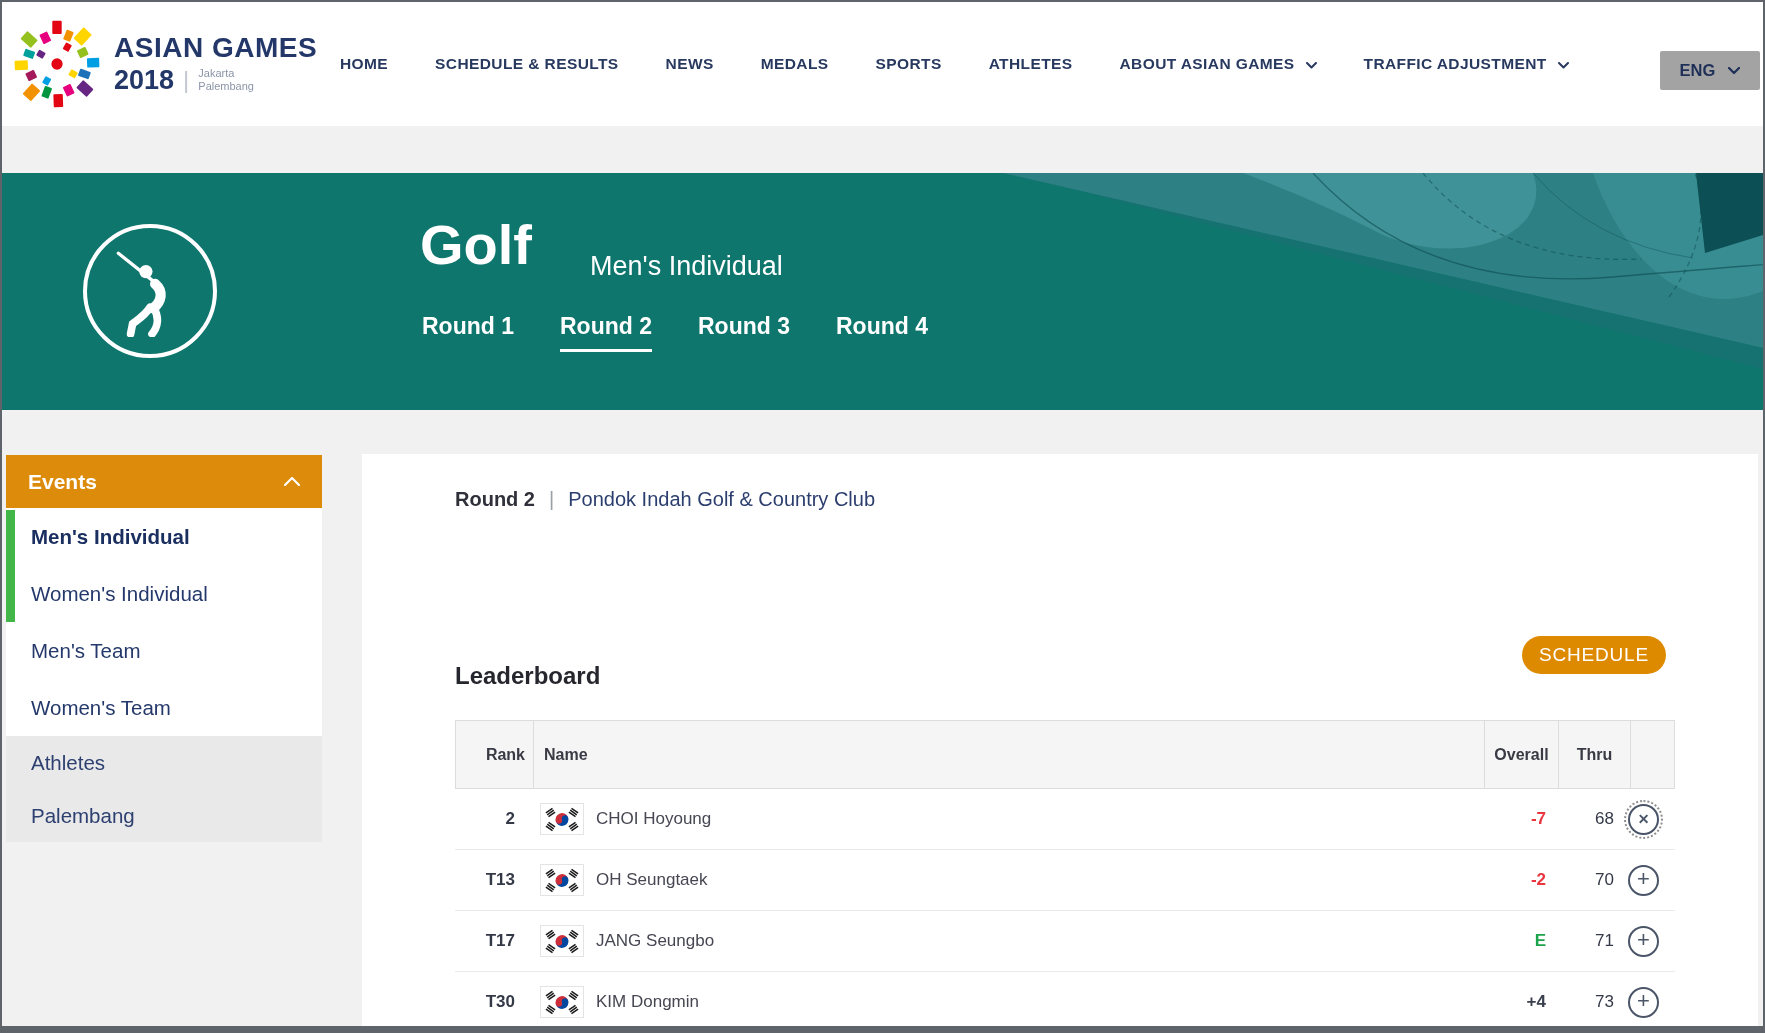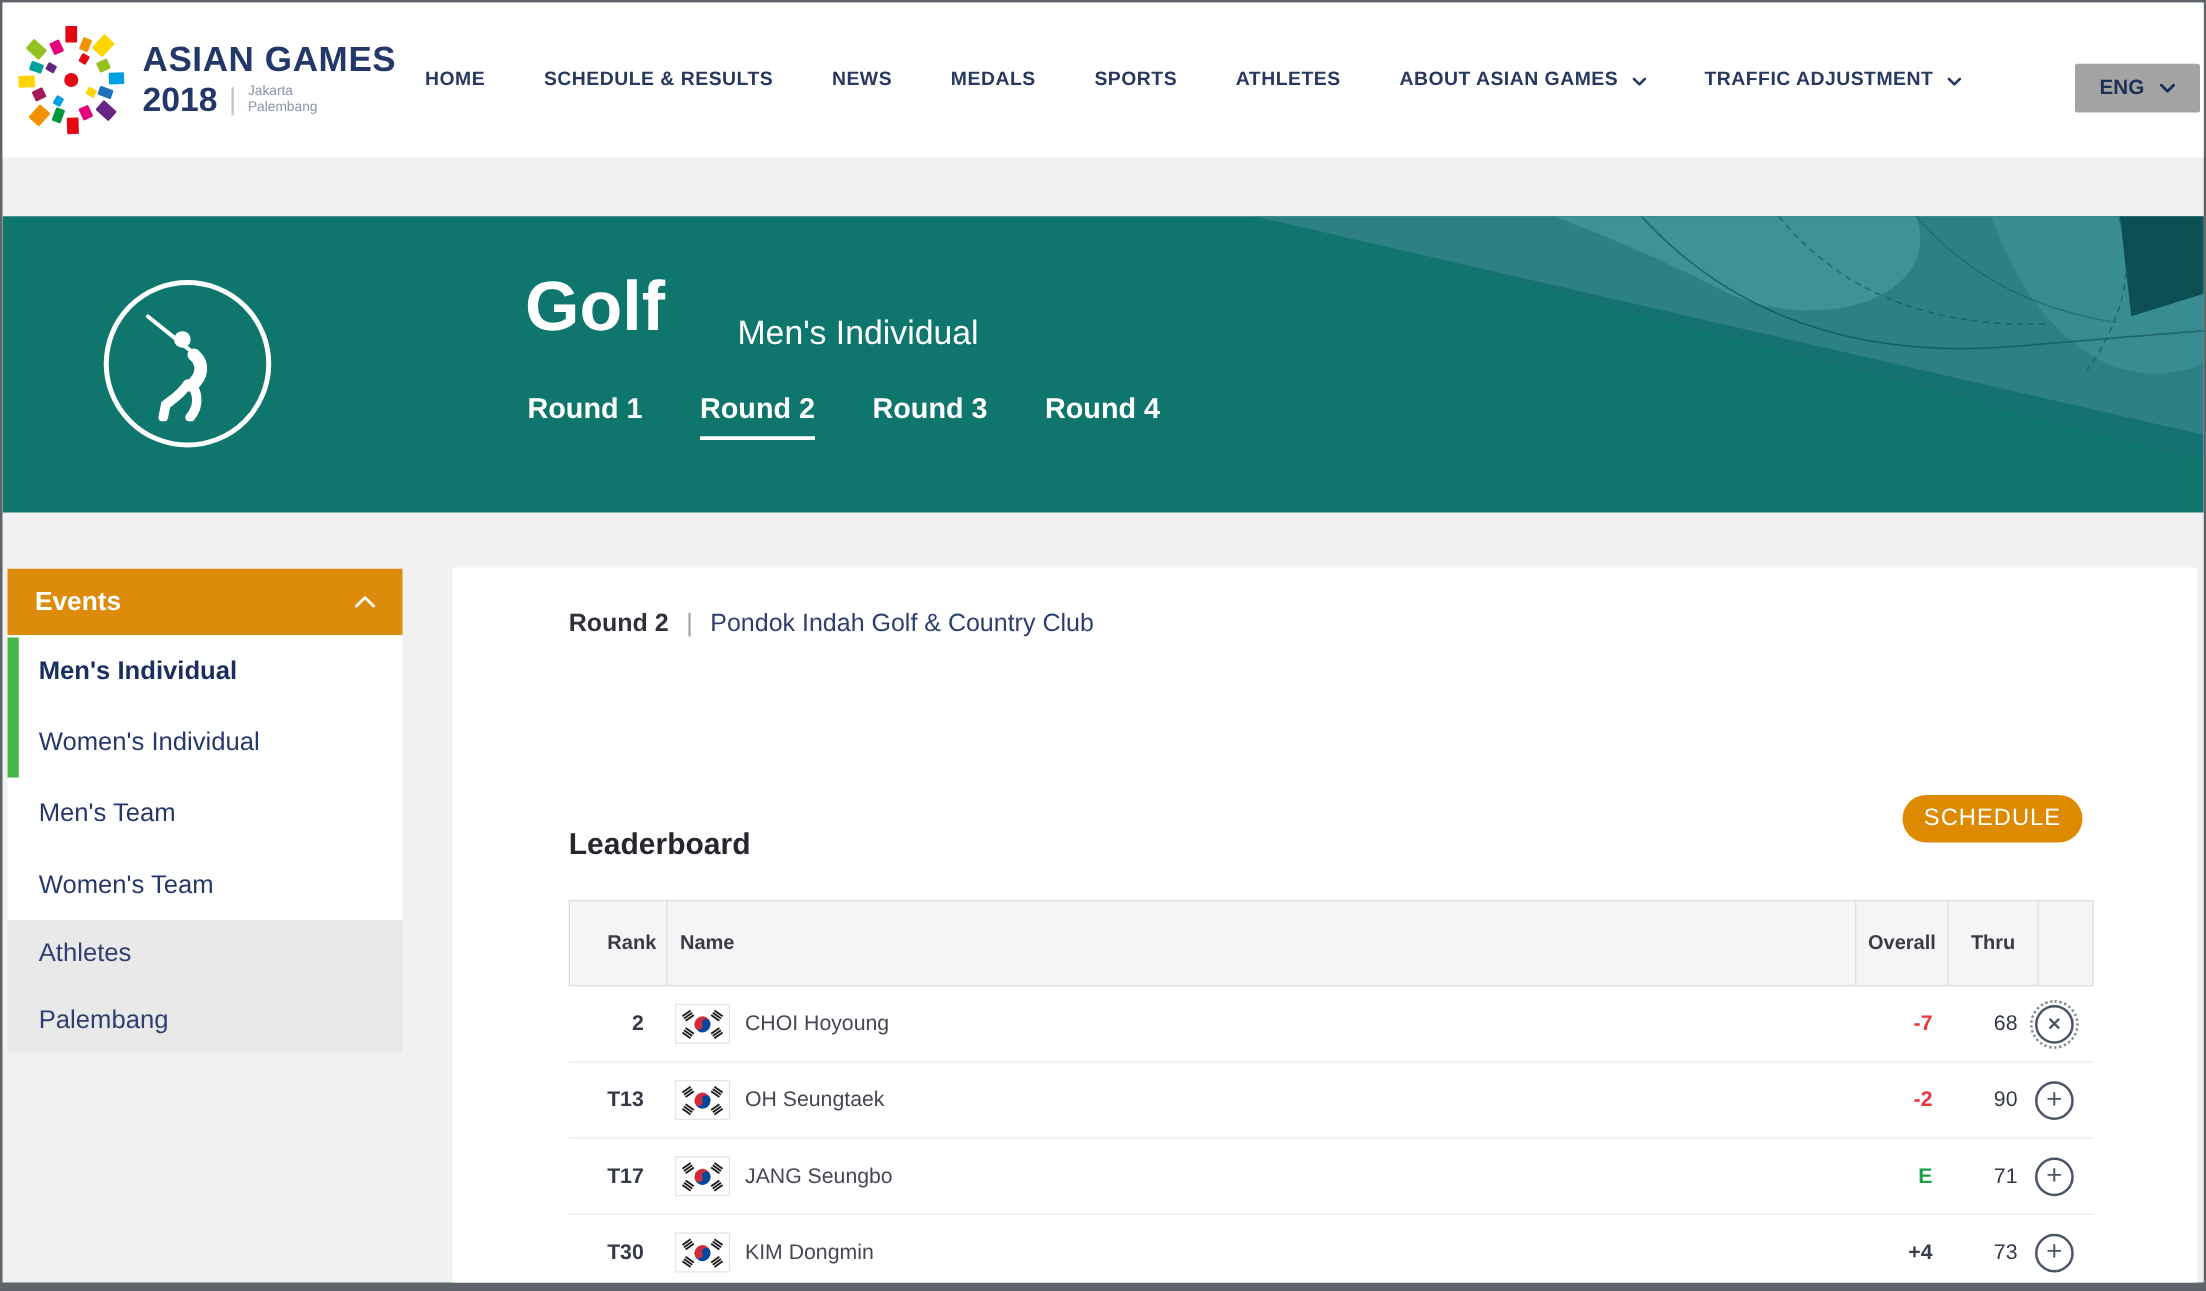--- a/index.html
+++ b/index.html
@@ -346,21 +346,21 @@
                       <rect x="-4" y="-3" width="8" height="1.5"></rect>
                       <rect x="-4" y="-0.75" width="8" height="1.5"></rect>
                       <rect x="-4" y="1.5" width="8" height="1.5"></rect>
                     </g>
                   </g>
                 </svg>
               </span>
               <span>OH Seungtaek</span>
             </div>
             <div class="td td-overall score-under">-2</div>
-            <div class="td td-thru">90</div>
+            <div class="td td-thru">70</div>
             <div class="td td-action">
               <div class="circle-btn expand">+</div>
             </div>
           </div>
           <div class="tr">
             <div class="td td-rank">T17</div>
             <div class="td td-name">
               <span class="flag-box">
                 <svg viewBox="0 0 38 25">
                   <rect width="38" height="25" fill="#ffffff"></rect>

